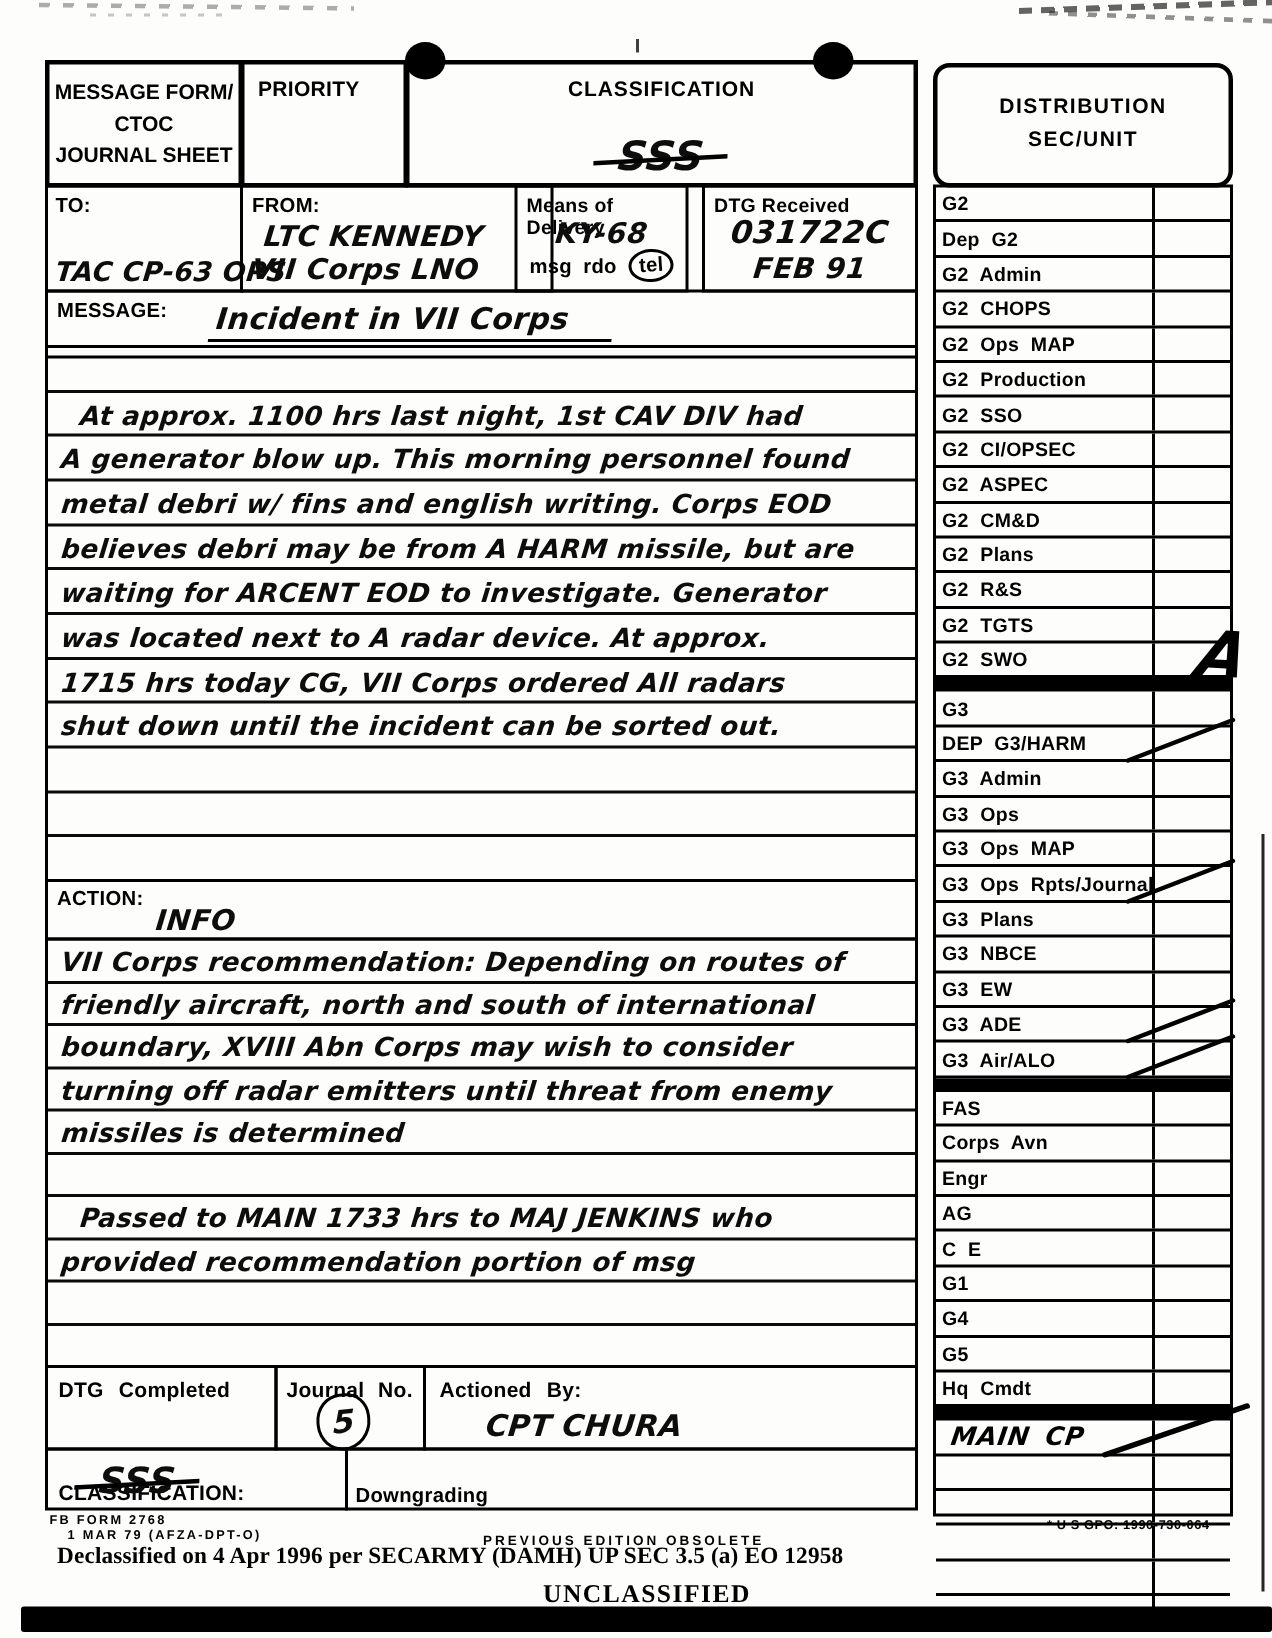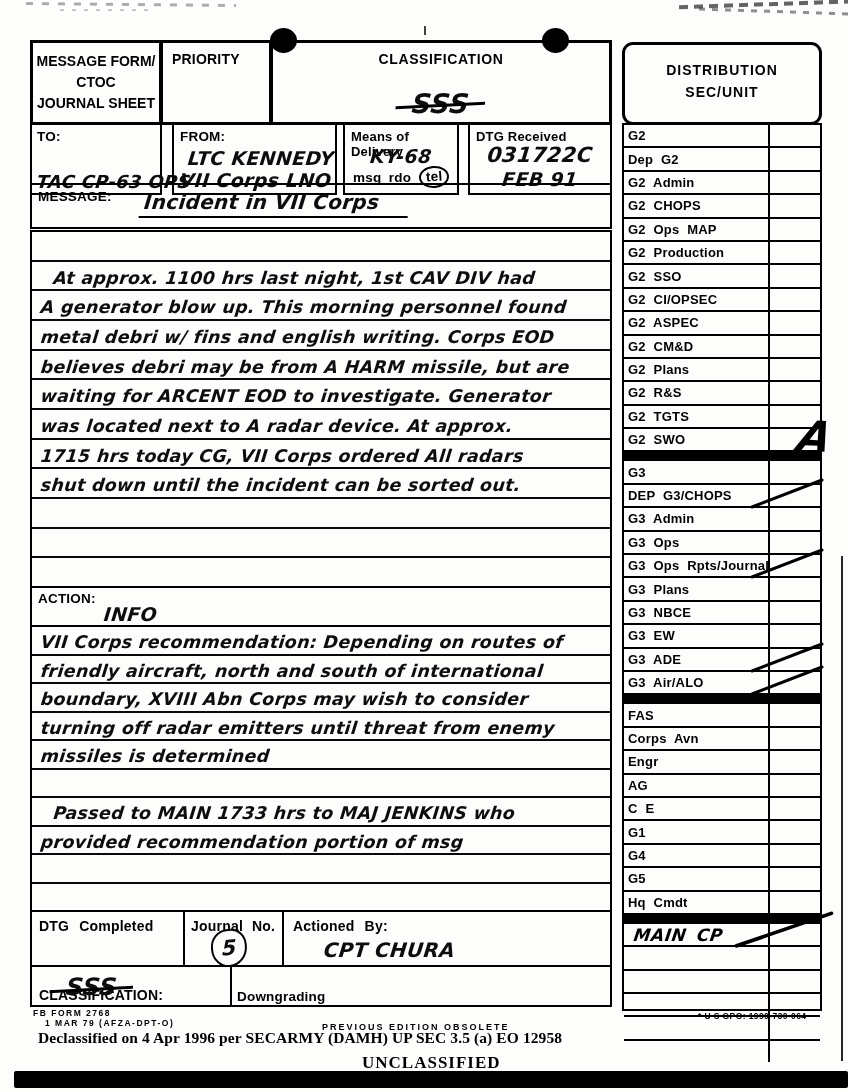--- a/index.html
+++ b/index.html
@@ -115,41 +115,41 @@
   </div>
   <div class="cell thick class-cell" style="left:270px;top:40px;width:342px;height:85px;">
     <span class="lbl">CLASSIFICATION</span>
     <div class="class-sss"><span class="hw strike">SSS</span></div>
   </div>
 
   <div class="cell" style="left:30px;top:123px;width:132px;height:72px;">
     <span class="lbl" style="position:absolute;top:4px;left:5px;">TO:</span>
     <span class="hw to-val">TAC CP-63 OPS</span>
   </div>
-  <div class="cell" style="left:172px;top:123px;width:165px;height:72px;">
+  <div class="cell" style="left:160px;top:123px;width:209px;height:72px;">
     <span class="lbl" style="position:absolute;top:4px;left:6px;">FROM:</span>
     <span class="hw from-l1">LTC KENNEDY</span>
     <span class="hw from-l2">VII Corps LNO</span>
   </div>
   <div class="cell" style="left:343px;top:123px;width:116px;height:72px;">
     <span class="lbl" style="position:absolute;top:4px;left:6px;font-size:13px;">Means of Delivery</span>
     <span class="hw del-val">KY-68</span>
     <div class="del-opts">
       <span class="lbl">msg</span>
       <span class="lbl">rdo</span>
       <span class="lbl tel-circ">tel</span>
     </div>
   </div>
   <div class="cell" style="left:468px;top:123px;width:144px;height:72px;">
     <span class="lbl" style="position:absolute;top:4px;left:6px;font-size:13px;">DTG Received</span>
     <span class="hw dtg-l1">031722C</span>
     <span class="hw dtg-l2">FEB 91</span>
   </div>
 
-  <div class="cell" style="left:30px;top:183px;width:582px;height:46px;">
+  <div class="cell" style="left:30px;top:193px;width:582px;height:46px;">
     <span class="lbl msg-label">MESSAGE:</span>
     <span class="hw msg-subject">Incident in VII Corps</span>
   </div>
 
   <div class="rules" id="message-rules" style="left:30px;top:230px;width:582px;height:358px;">
       <div class="rule-row">
         <span class="hw"></span>
       </div>
       <div class="rule-row">
         <span class="hw">  At approx. 1100 hrs last night, 1st CAV DIV had</span>
@@ -306,33 +306,37 @@
       <div class="dist-row">
         <span class="dist-label">G2 SWO</span>
         <span class="dist-check"></span>
       </div>
       <div class="dist-divider"></div>
       <div class="dist-row">
         <span class="dist-label">G3</span>
         <span class="dist-check"></span>
       </div>
       <div class="dist-row">
-        <span class="dist-label">DEP G3/CHOPS</span>
+        <span class="dist-label">DEP G3/HARM</span>
         <span class="dist-check">
           <svg class="slash" viewBox="0 0 74 30" preserveAspectRatio="none">
             <line x1="2" y1="29" x2="72" y2="2"></line>
           </svg>
         </span>
       </div>
       <div class="dist-row">
         <span class="dist-label">G3 Admin</span>
         <span class="dist-check"></span>
       </div>
       <div class="dist-row">
         <span class="dist-label">G3 Ops</span>
+        <span class="dist-check"></span>
+      </div>
+      <div class="dist-row">
+        <span class="dist-label">G3 Ops MAP</span>
         <span class="dist-check"></span>
       </div>
       <div class="dist-row">
         <span class="dist-label">G3 Ops Rpts/Journal</span>
         <span class="dist-check">
           <svg class="slash" viewBox="0 0 74 30" preserveAspectRatio="none">
             <line x1="2" y1="29" x2="72" y2="2"></line>
           </svg>
         </span>
       </div>

